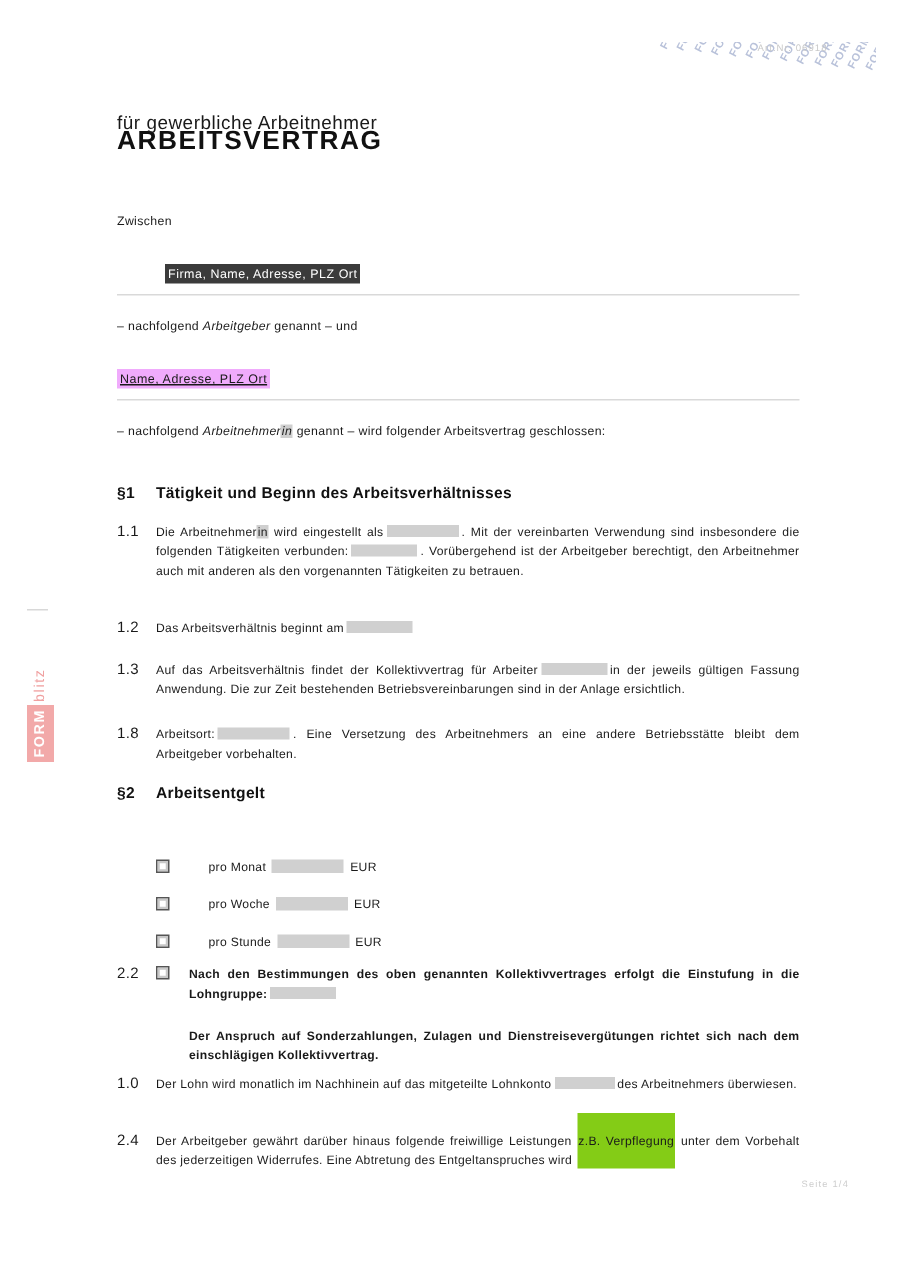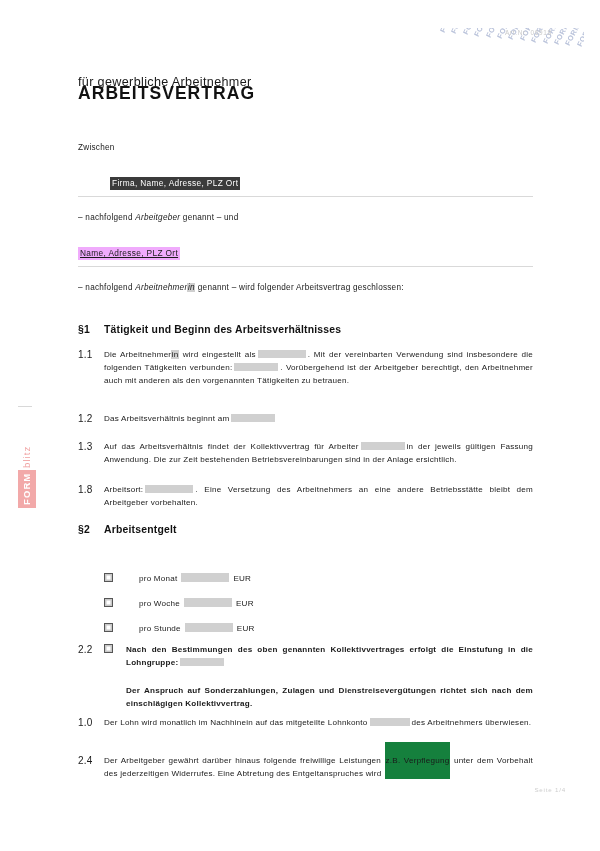--- a/index.html
+++ b/index.html
@@ -158,21 +158,21 @@
     height: 1px;
     background: #d9d9d9;
   }
 
   .em-italic { font-style: italic; }
   .hl {
     background: #cfcfcf;
     padding: 0 0.5px;
   }
   .hl-wide {
-    background: #15803d;
+    background: #84cc16;
     padding: 14px 1px;
   }
 
   
   .sec-head {
     position: absolute;
     left: 78px;
     font-size: 10.4px;
     font-weight: bold;
     letter-spacing: 0.2px;

